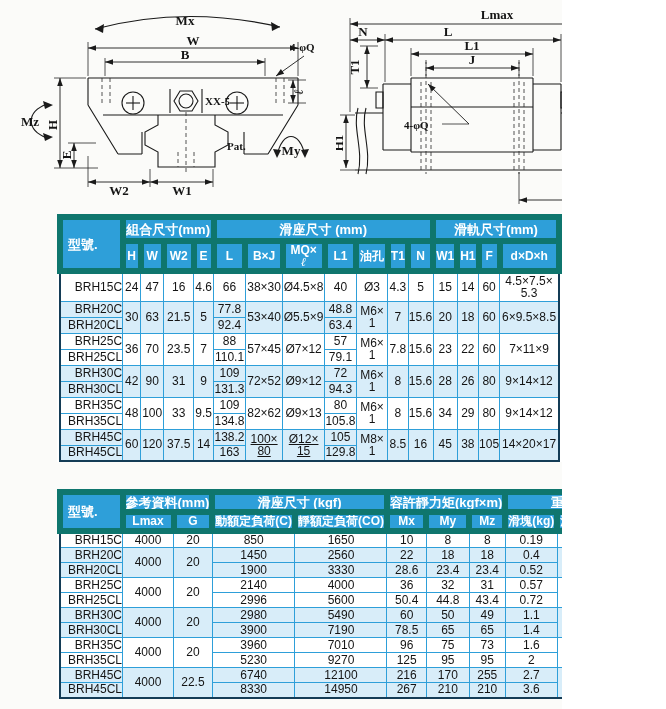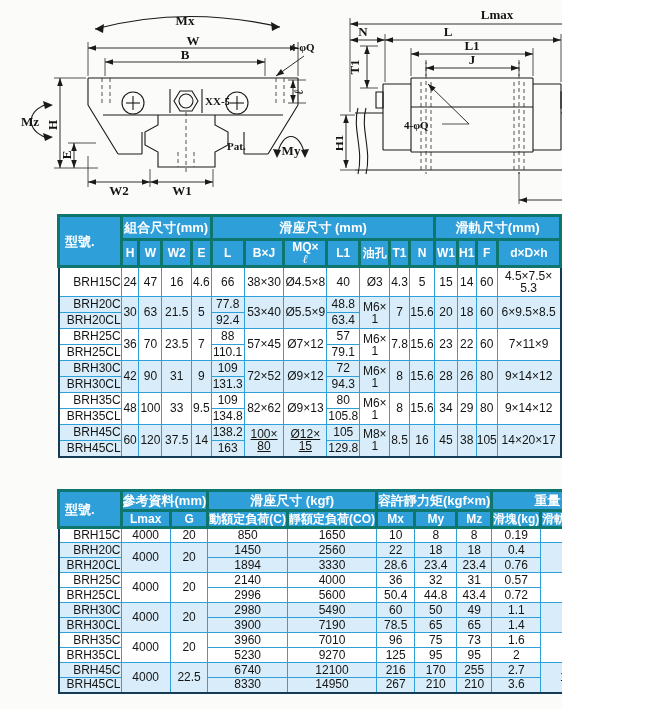--- a/index.html
+++ b/index.html
@@ -10,21 +10,21 @@
   svg text.sm{font-size:11px;}
   svg .ln{stroke:#1a1a1a;stroke-width:1.1;fill:none;}
   svg .ex{stroke:#2a2a2a;stroke-width:0.8;fill:none;}
   svg .dash{stroke:#2a2a2a;stroke-width:0.8;fill:none;stroke-dasharray:4,3;}
   svg line.d1,svg line.d2{stroke:#1a1a1a;stroke-width:0.9;}
   svg .arc{stroke:#1a1a1a;stroke-width:1.1;fill:none;}
   .tblwrap{position:absolute;}
   table.tbl{border-collapse:collapse;table-layout:fixed;background:#fff;border:2px solid #143c56;}
   table.tbl td{border:1px solid var(--bd,#2e9fd9);font:12px/13px "Liberation Sans",sans-serif;
       color:#141414;text-align:center;padding:0;overflow:hidden;white-space:nowrap;}
-  table.tbl thead th{background:var(--hdr,#2e9fd9);color:#fff;border:3px solid #0f766e;
+  table.tbl thead th{background:var(--hdr,#2e9fd9);color:#fff;border:6px solid #0f766e;
       font:bold 12px/13px "Liberation Sans",sans-serif;padding:0;overflow:hidden;white-space:nowrap;}
   table.tbl thead th.grp{font-size:13px;}
   table.tbl td.model{text-align:right;padding-left:7px;}
   tr.lt td{background:var(--alt,#d8edf9);}
   td.c2 div,th.c2 div{line-height:12px;}
   td.wl{text-align:left;padding-left:3px;text-decoration:underline;}
   .ell{font-style:italic;font-family:"Liberation Serif",serif;}
   .t1 thead tr.r1{height:24px;} .t1 thead tr.r2{height:27px;}
   .t1 tbody tr{height:16px;} .t1 tbody tr.tall{height:30px;}
   .t2 thead tr.r1{height:20px;} .t2 thead tr.r2{height:17px;}
@@ -526,26 +526,26 @@
         <td>1450</td>
             <td>2560</td>
         <td>22</td>
             <td>18</td>
             <td>18</td>
         <td>0.4</td>
             <td rowspan="2">2.6</td>
       </tr>
       <tr class="lt">
         <td class="model">BRH20CL</td>
-        <td>1894</td>
+        <td>1900</td>
             <td>3330</td>
         <td>28.6</td>
             <td>23.4</td>
             <td>23.4</td>
-        <td>0.76</td>
+        <td>0.52</td>
       </tr>
       <tr>
         <td class="model">BRH25C</td>
         <td rowspan="2">4000</td>
             <td rowspan="2">20</td>
         <td>2140</td>
             <td>4000</td>
         <td>36</td>
             <td>32</td>
             <td>31</td>

